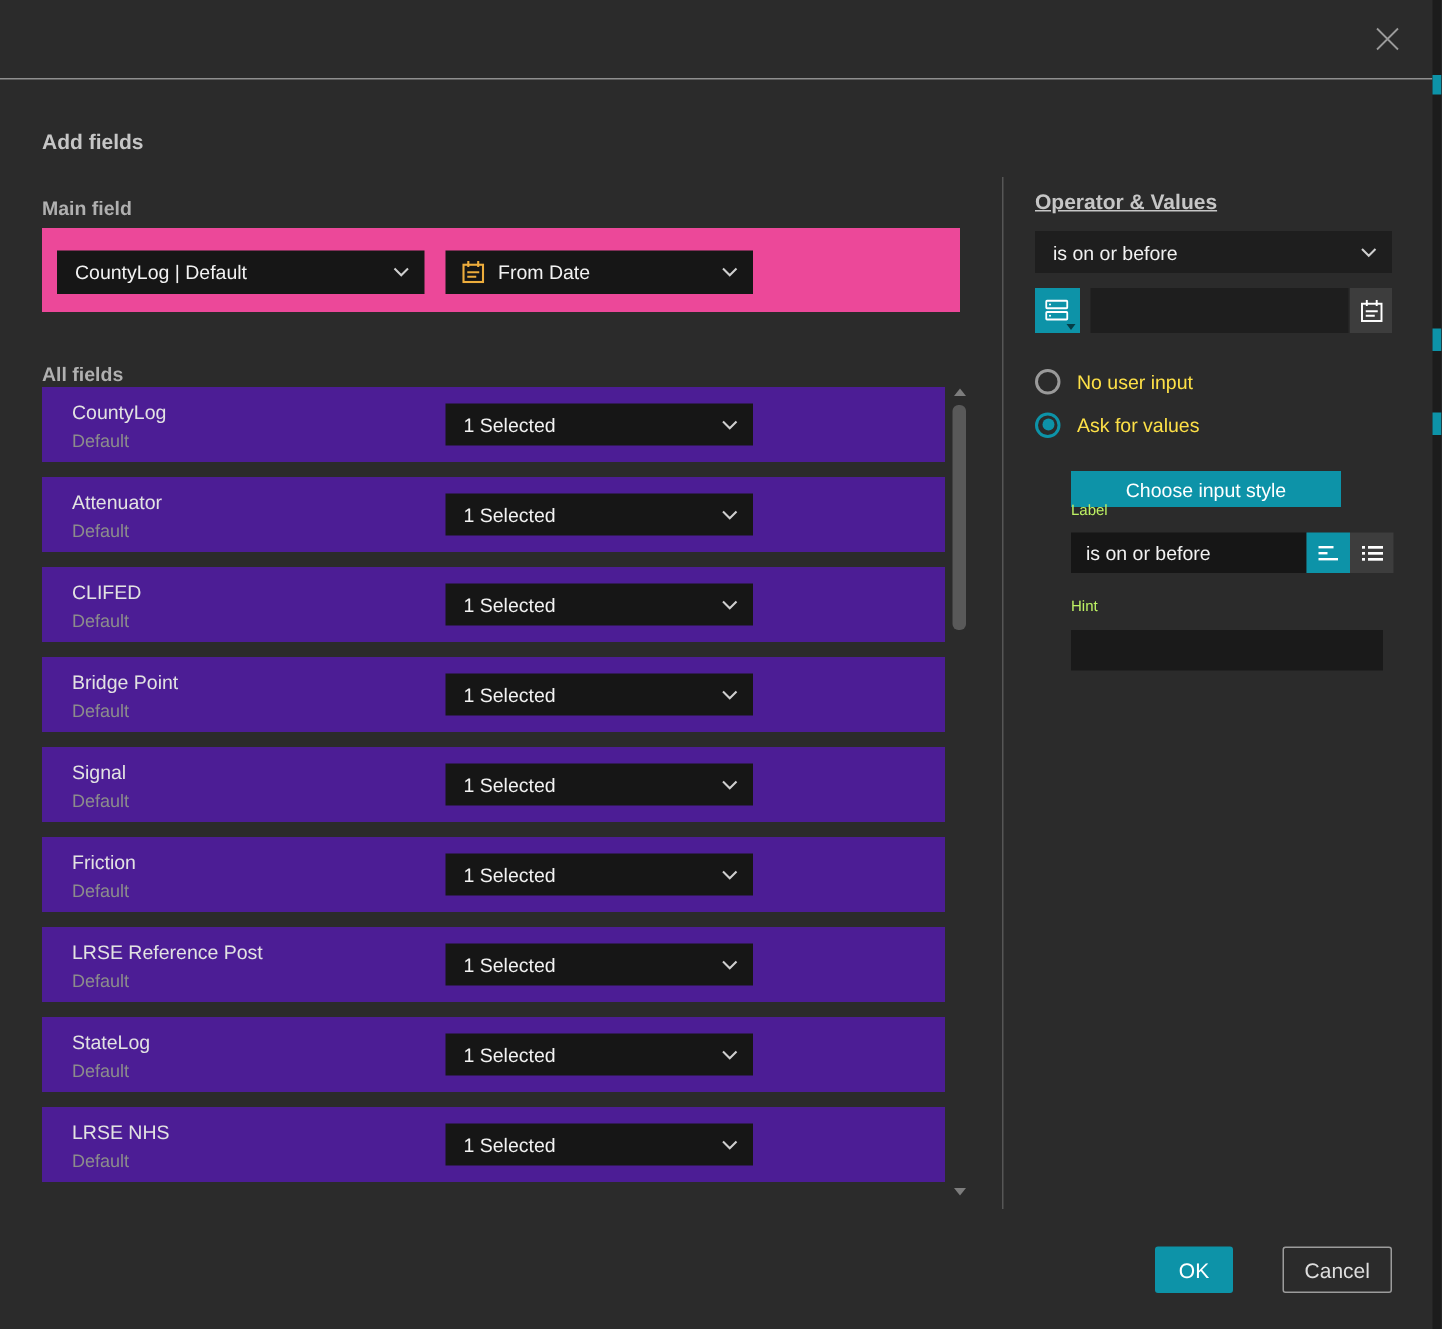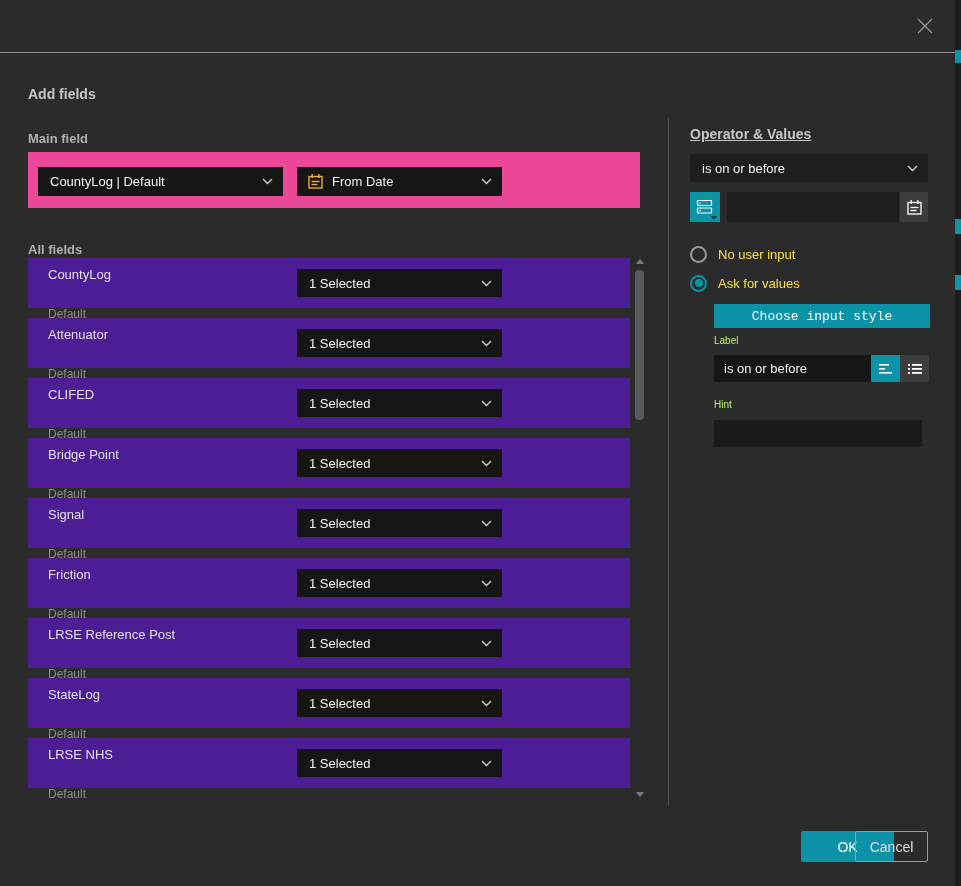--- a/index.html
+++ b/index.html
@@ -24,21 +24,21 @@
   .select{background:#161616;color:#f2f2f2;font-size:13px;display:flex;align-items:center;cursor:pointer;box-sizing:border-box;}
   .select .sel-text{flex:1;padding-left:12px;white-space:nowrap;overflow:hidden;}
   .select .chev{margin-right:10px;flex:0 0 auto;display:flex;}
   .sel-layer{position:absolute;left:10px;top:15px;width:245px;height:29px;}
   .sel-field{position:absolute;left:269px;top:15px;width:205px;height:29px;}
   .sel-field .cal{margin-left:10px;margin-right:8px;display:flex;}
   .sel-field .sel-text{padding-left:0;}
   
   .field-row{position:absolute;left:28px;width:602px;height:50px;background:#4c1d95;}
   .fr-name{position:absolute;left:20px;top:9px;font-size:13px;color:#e2e2e2;}
-  .fr-sub{position:absolute;left:20px;top:29px;font-size:12px;color:#8c8c8c;margin-top:20px;}
+  .fr-sub{position:absolute;left:20px;top:29px;font-size:12px;color:#8c8c8c;}
   .fr-select{position:absolute;left:269px;top:11px;width:205px;height:28px;}
   
   .sb-arrow-up{position:absolute;left:636px;top:259px;width:0;height:0;border-left:4px solid transparent;border-right:4px solid transparent;border-bottom:5px solid #7d7d7d;}
   .sb-thumb{position:absolute;left:635px;top:270px;width:9px;height:150px;background:#595959;border-radius:4px;cursor:pointer;}
   .sb-arrow-down{position:absolute;left:636px;top:792px;width:0;height:0;border-left:4px solid transparent;border-right:4px solid transparent;border-top:5px solid #7d7d7d;}
   
   .v-divider{position:absolute;left:668px;top:118px;width:1px;height:688px;background:#565656;}
   
   .lbl-opvalues{position:absolute;left:690px;top:126px;font-size:14px;font-weight:bold;color:#c6c6c6;text-decoration:underline;}
   .sel-operator{position:absolute;left:690px;top:154px;width:238px;height:28px;background:#1e1e1e;}
@@ -46,31 +46,31 @@
   .btn-unique .caret{position:absolute;right:3px;bottom:2px;width:0;height:0;border-left:3px solid transparent;border-right:3px solid transparent;border-top:4px solid #063d46;}
   .date-input{position:absolute;left:727px;top:192px;width:172px;height:30px;background:#1e1e1e;border:0;box-sizing:border-box;color:#f2f2f2;font-size:13px;padding:0 8px;font-family:"Liberation Sans",sans-serif;}
   .btn-cal{position:absolute;left:900px;top:192px;width:28px;height:30px;background:#3d3d3d;border:0;cursor:pointer;display:flex;align-items:center;justify-content:center;}
   
   .radio-row{position:absolute;left:690px;height:18px;display:flex;align-items:center;cursor:pointer;}
   .radio-row .rlabel{margin-left:11px;font-size:13px;color:#fde047;}
   .rcircle{width:13px;height:13px;border-radius:50%;border:2px solid #9a9a9a;box-sizing:content-box;display:flex;align-items:center;justify-content:center;}
   .rcircle.checked{border-color:var(--accent);}
   .rcircle .dot{width:8px;height:8px;border-radius:50%;}
   .rcircle.checked .dot{background:var(--accent);}
-  .btn-choose{position:absolute;left:714px;top:304px;width:216px;height:24px;border:0;color:#ffffff;font-size:13px;font-family:Liberation Mono, monospace;cursor:pointer;}
+  .btn-choose{position:absolute;left:714px;top:314px;width:180px;height:24px;border:0;color:#ffffff;font-size:13px;font-family:Liberation Sans, sans-serif;cursor:pointer;}
   .lbl-small{font-size:10px;color:#bef264;}
   .lbl-label{position:absolute;left:714px;top:335px;}
   .label-input{position:absolute;left:714px;top:355px;width:157px;height:27px;background:#161616;border:0;box-sizing:border-box;color:#f2f2f2;font-size:13px;padding:0 10px;font-family:"Liberation Sans",sans-serif;}
   .btn-style{position:absolute;top:355px;width:29px;height:27px;border:0;padding:0;cursor:pointer;display:flex;align-items:center;justify-content:center;}
   .btn-style.sel{left:871px;}
   .btn-style.alt{left:900px;background:#3d3d3d;}
   .lbl-hint{position:absolute;left:714px;top:399px;}
   .hint-input{position:absolute;left:714px;top:420px;width:208px;height:27px;background:#1a1a1a;border:0;box-sizing:border-box;color:#f2f2f2;font-size:13px;padding:0 10px;font-family:"Liberation Sans",sans-serif;}
   
-  .btn-ok{position:absolute;left:770px;top:831px;width:93px;height:31px;border:0;border-radius:2px;color:#fff;font-size:14px;font-family:"Liberation Sans",sans-serif;cursor:pointer;margin-left:31px;}
+  .btn-ok{position:absolute;left:770px;top:831px;width:52px;height:31px;border:0;border-radius:2px;color:#fff;font-size:14px;font-family:"Liberation Sans",sans-serif;cursor:pointer;}
   .btn-cancel{position:absolute;left:855px;top:831px;width:73px;height:31px;background:transparent;border:1px solid #9c9c9c;border-radius:2px;color:#dedede;font-size:14px;font-family:"Liberation Sans",sans-serif;cursor:pointer;}
   
   .edge-strip{position:absolute;left:955px;top:0;width:6px;height:886px;background:#1c1c1c;}
   .edge-tick{position:absolute;left:0;width:6px;background:var(--accent);}
 </style>
 </head>
 <body>
 
 <div class="dialog">
 

